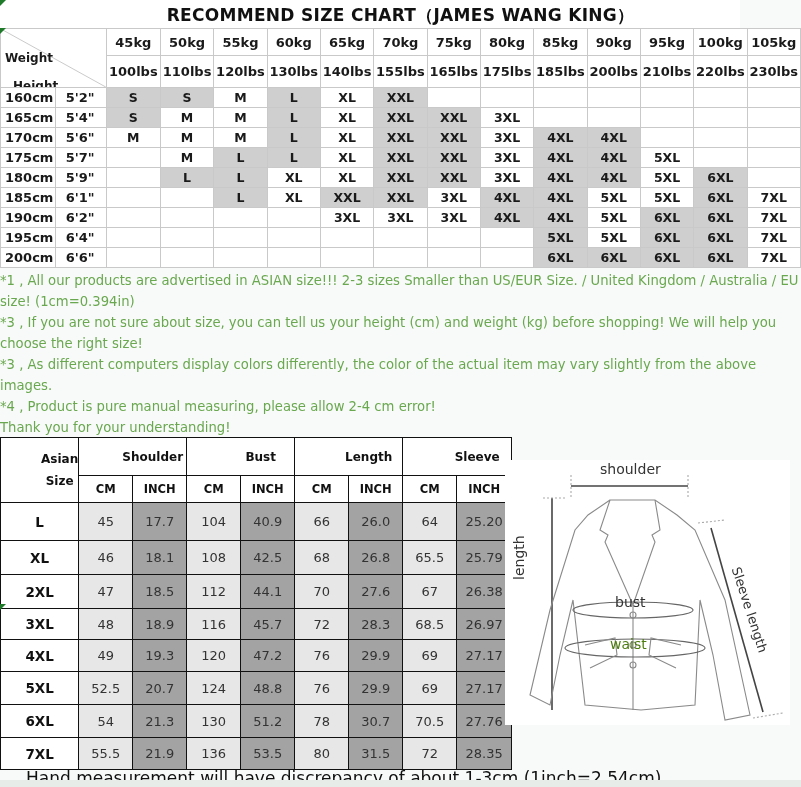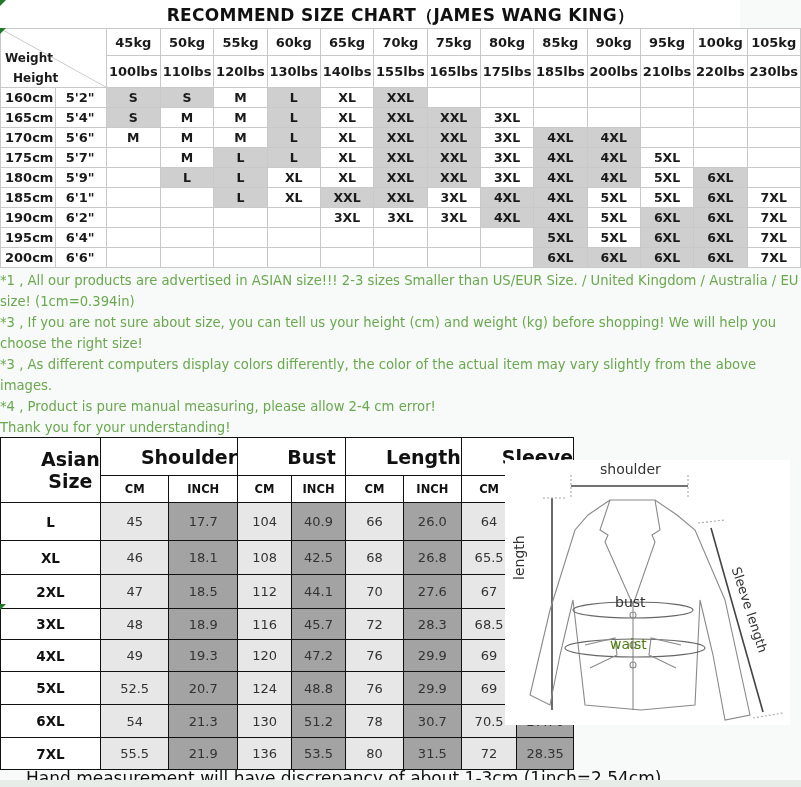--- a/index.html
+++ b/index.html
@@ -8,26 +8,26 @@
   .title-bg { position:absolute; left:0; top:0; width:740px; height:28px; background:#fff; }
   table.chart { position:absolute; left:0; top:28px; border-collapse:collapse; table-layout:fixed; background:#fff; }
   table.chart td { border:1px solid #c9c9c9; padding:0; text-align:center; font-size:12.5px; font-weight:bold; white-space:nowrap; overflow:hidden; height:19px; color:#1a1a1a; }
   table.chart td.hdr { height:26px; font-size:13px; }
   table.chart td.hdr2 { height:31px; font-size:13px; }
   table.chart td.g { background:#cfcfcf; }
   table.chart td.hc { text-align:left; padding-left:4px; font-size:13px; }
   table.chart td.corner { position:relative; text-align:left; vertical-align:bottom; font-size:12px; }
   .corner-line { position:absolute; left:0; top:0; width:100%; height:100%; }
   .corner-w { position:absolute; left:4px; top:22px; }
-  .corner-h { position:absolute; left:12px; top:42px; }
+  .corner-h { position:absolute; left:12px; top:50px; }
   .notes { position:absolute; left:0; top:270px; width:801px; font-family:"DejaVu Sans", sans-serif; font-size:13.2px; color:#6aa84f; line-height:21px; }
   .notes p { margin:0; }
   table.meas { position:absolute; left:0; top:437px; border-collapse:collapse; table-layout:fixed; }
   table.meas td { border:1.5px solid #111; text-align:center; padding:0; font-size:13px; color:#333; }
-  table.meas td.head { background:#fff; font-weight:bold; font-size:19px; color:#111;padding-left:40px; }
+  table.meas td.head { background:#fff; font-weight:bold; font-size:12px; color:#111;padding-left:40px; }
   table.meas td.sub { background:#fff; font-weight:bold; font-size:11.5px; color:#111; }
   table.meas td.sz { background:#fff; font-weight:bold; color:#111; font-size:13.5px; }
   table.meas td.cm { background:#e7e7e7; }
   table.meas td.in { background:#a3a3a3;text-align:center; }
   .diagram { position:absolute; left:505px; top:460px; width:285px; height:265px; background:#fff; }
   .footer { position:absolute; left:0; top:765px; width:801px; height:22px; font-family:"DejaVu Sans", sans-serif; font-size:17px; color:#111; }
   .footer span { position:absolute; left:26px; top:3px; white-space:nowrap; }
   .footer-fade { position:absolute; left:0; top:780px; width:801px; height:7px; background:#e8ece9; }
   .mark { position:absolute; width:0; height:0; border-top:6px solid #1f7a2a; border-right:6px solid transparent; }
 </style>

